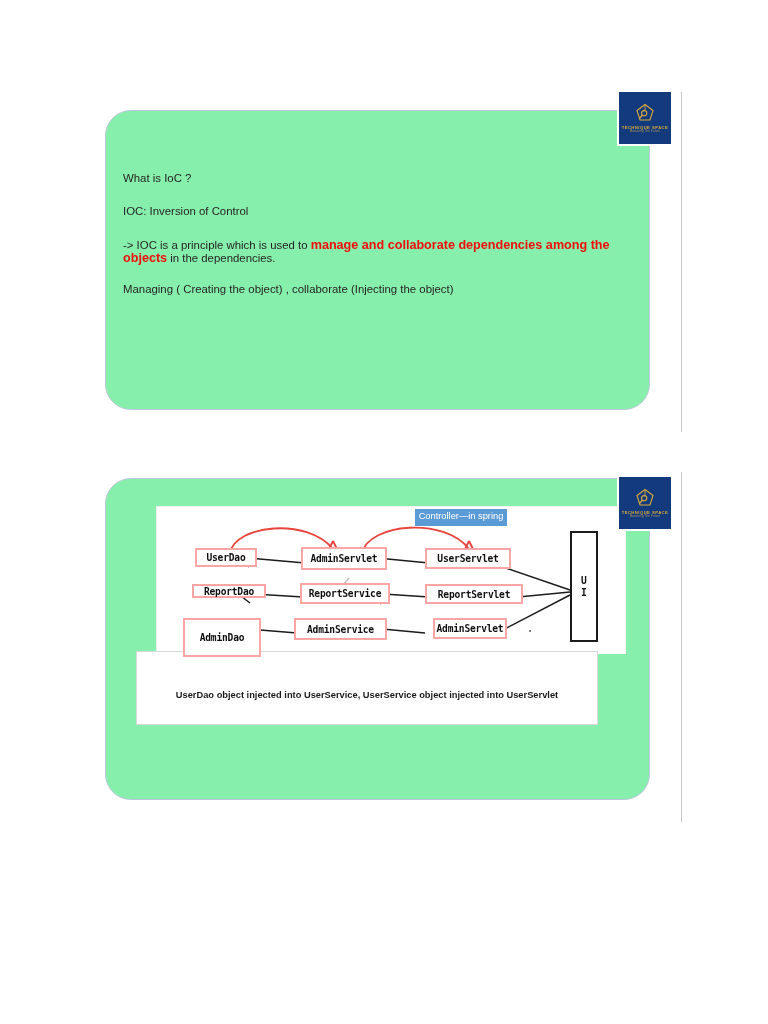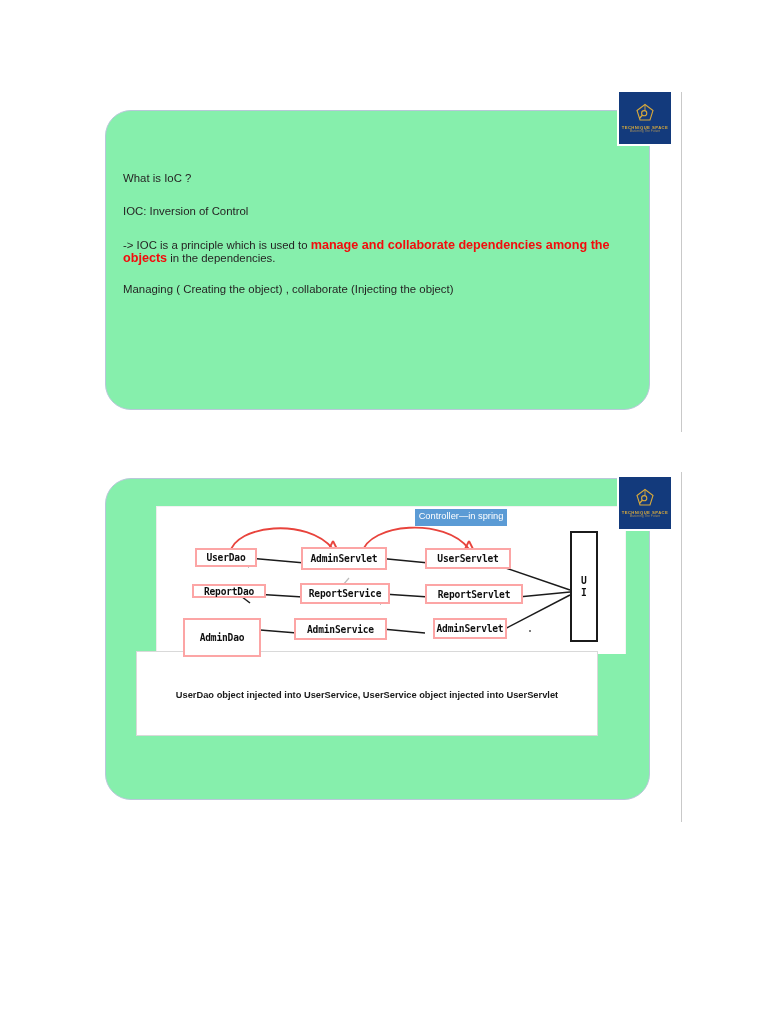--- a/index.html
+++ b/index.html
@@ -150,21 +150,21 @@
     padding: 2px 0 3px 0;
     box-sizing: border-box;
     z-index: 4;
   }
 
   .caption-box {
     position: absolute;
     left: 30px;
     top: 172px;
     width: 462px;
-    height: 85px;
+    height: 74px;
     border: 1px solid #d9d9d9;
     background: #ffffff;
     box-sizing: border-box;
   }
   .caption-text {
     position: absolute;
     left: 0;
     right: 0;
     top: 38px;
     text-align: center;

